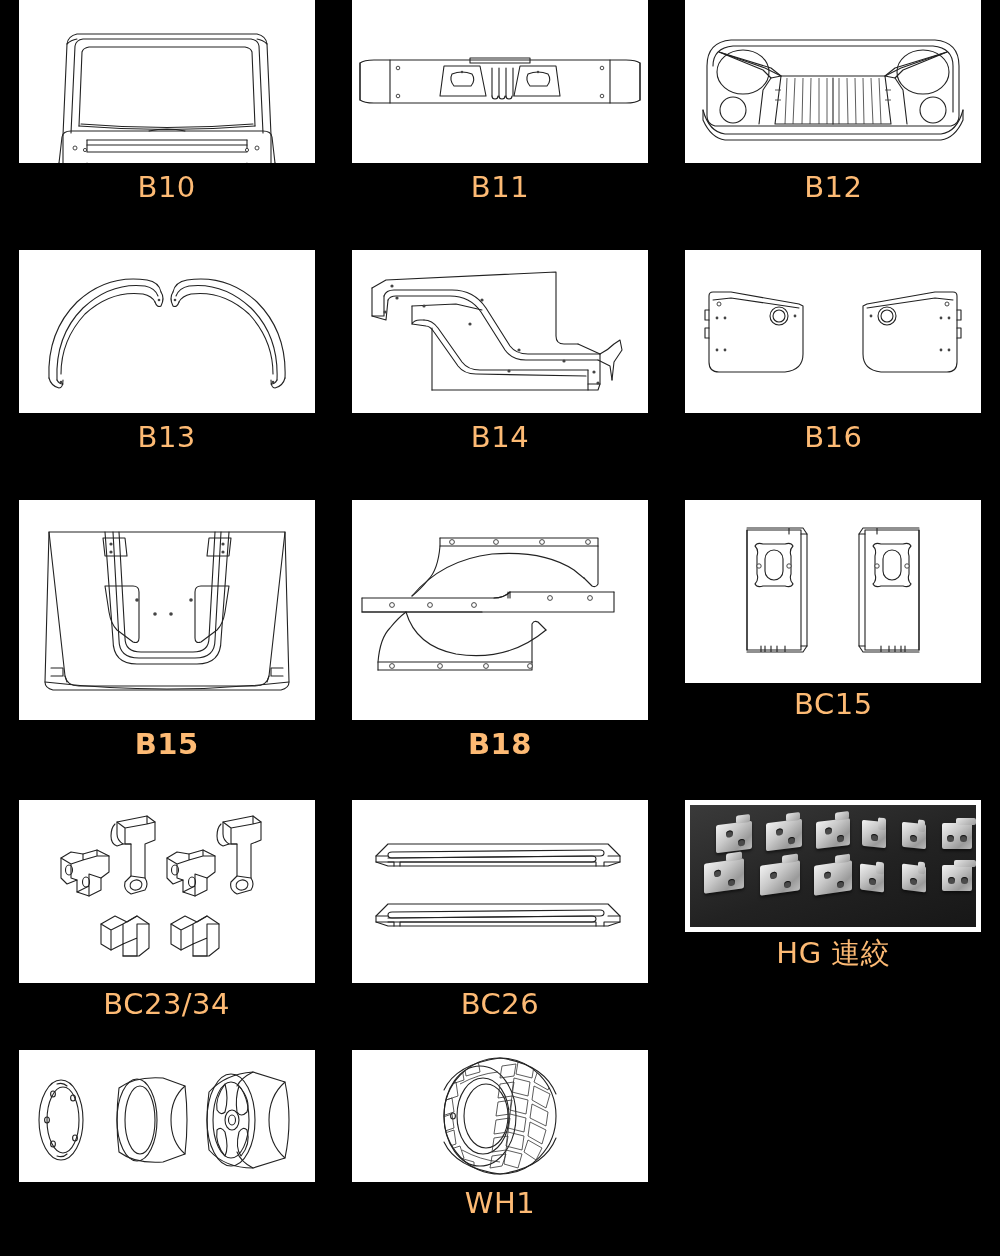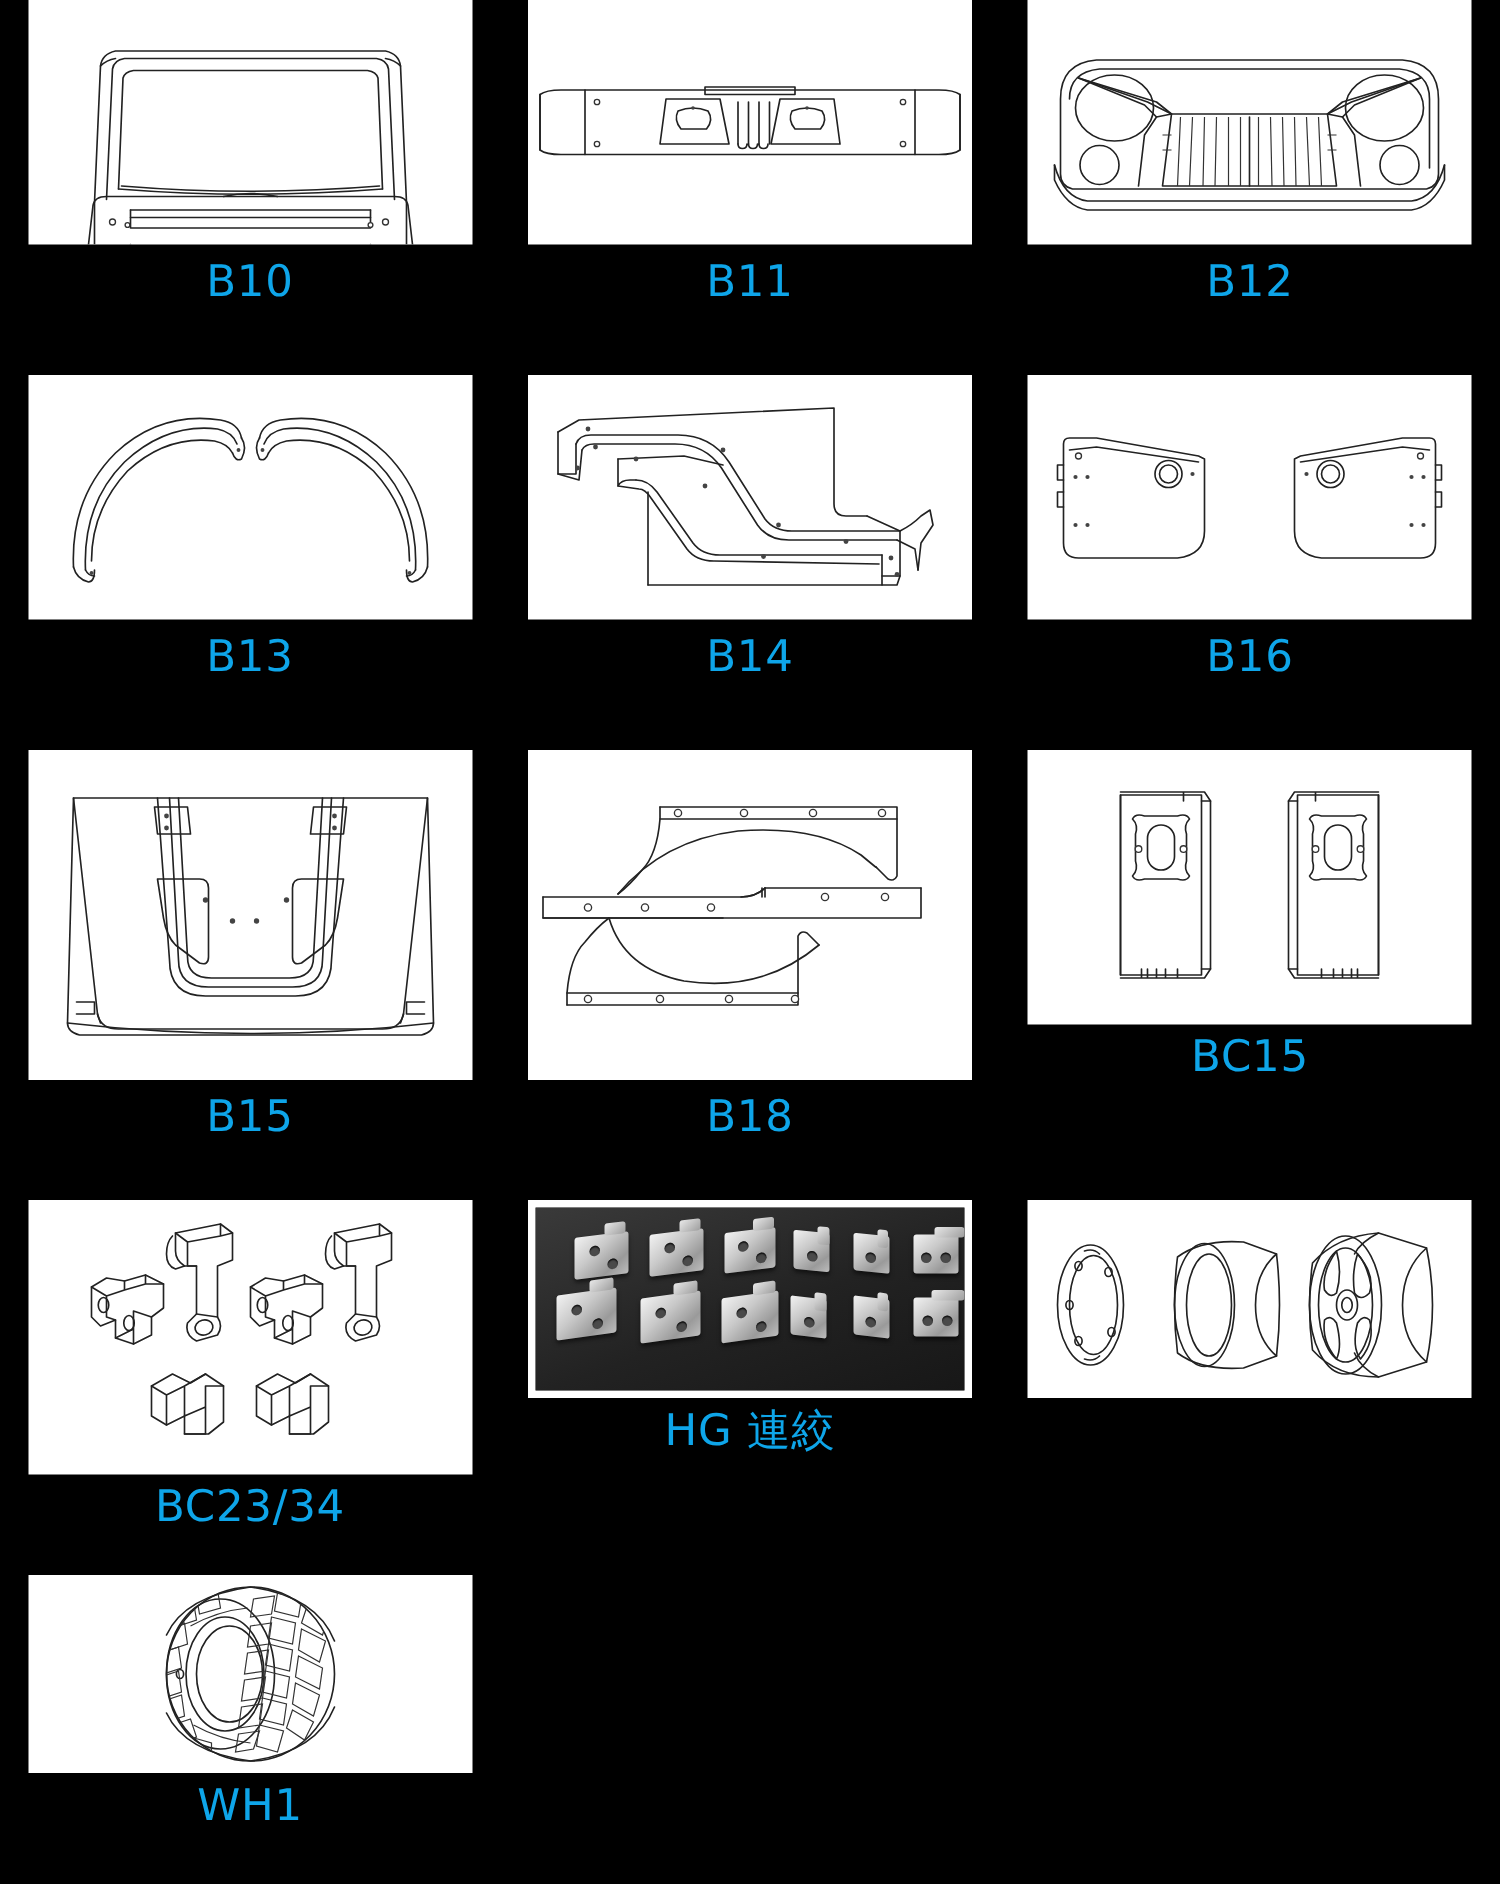--- a/index.html
+++ b/index.html
@@ -35,21 +35,21 @@
     display: flex;
     align-items: center;
     justify-content: center;
     overflow: hidden;
   }
   .thumb.photo {
     background: #2b2b2b;
     border: 5px solid #ffffff;
   }
   .caption {
-    color: #0ea5e9;
+    color: #fdba74;
     font-size: 29px;
     line-height: 1.05;
     letter-spacing: 0.5px;
     text-align: center;
     white-space: nowrap;
   }
   .caption.cjk {
     font-size: 29px;
   }
 
@@ -59,21 +59,21 @@
   .c1.r1 .thumb { width: 296px; }
   .c2.r1 .thumb { width: 296px; }
   .c3.r1 .thumb { width: 296px; }
 
   
   .r2 .thumb { width: 296px; height: 163px; }
   .r2 .caption { margin-top: 9px; }
 
   
   .r3 .thumb { width: 296px; height: 220px; }
-  .r3 .caption { margin-top: 9px; }
+  .r3 .caption { margin-top: 9px; font-weight: bold; }
 
   
   .r4 .thumb { width: 296px; height: 183px; }
   .r4 .caption { margin-top: 6px; }
 
   
   .r5 .thumb { width: 296px; height: 132px; }
   .r5 .caption { margin-top: 6px; }
 
   svg { display: block; }
@@ -420,20 +420,39 @@
           <path d="M82 124 L96 116 L108 122 L118 116 L130 124 L130 148 L120 156 L104 156 L104 144 L92 150 L82 144 Z"></path>
           <path d="M82 124 L92 130 L92 150 M92 130 L104 124 L104 144 M104 124 L118 116 M104 144 L118 138 L118 124 L130 124 M118 138 L118 156 L104 156"></path>
           <path d="M152 124 L166 116 L178 122 L188 116 L200 124 L200 148 L190 156 L174 156 L174 144 L162 150 L152 144 Z"></path>
           <path d="M152 124 L162 130 L162 150 M162 130 L174 124 L174 144 M174 124 L188 116 M174 144 L188 138 L188 124 L200 124 M188 138 L188 156 L174 156"></path>
         </g>
       </svg>
     </div>
     <div class="caption">BC23/34</div>
   </div>
 
+  <div class="cell c3 r4">
+    <div class="thumb">
+      <svg viewBox="0 0 296 183" width="296" height="183">
+        <g class="ln">
+          <path d="M24 56 L36 44 L256 44 L268 56 L268 62 L256 66 L36 66 L24 62 Z"></path>
+          <path d="M24 62 L42 62 L42 66 M48 66 L48 62 L244 62 L244 66 M252 66 L252 62 L268 62"></path>
+          <path d="M40 52 L248 50 Q252 50 252 53 Q252 56 248 56 L40 58 Q36 58 36 55 Q36 52 40 52 Z"></path>
+          <path d="M36 58 L240 56 Q244 56 244 59 Q244 62 240 62 L36 62"></path>
+          <path d="M24 56 L36 56 M268 56 L256 56"></path>
+          <path d="M24 116 L36 104 L256 104 L268 116 L268 122 L256 126 L36 126 L24 122 Z"></path>
+          <path d="M24 122 L42 122 L42 126 M48 126 L48 122 L244 122 L244 126 M252 126 L252 122 L268 122"></path>
+          <path d="M40 112 L248 110 Q252 110 252 113 Q252 116 248 116 L40 118 Q36 118 36 115 Q36 112 40 112 Z"></path>
+          <path d="M36 118 L240 116 Q244 116 244 119 Q244 122 240 122 L36 122"></path>
+          <path d="M24 116 L36 116 M268 116 L256 116"></path>
+        </g>
+      </svg>
+    </div>
+    <div class="caption">BC26</div>
+  </div>
 
   <div class="cell c1 r5">
     <div class="thumb photo">
       <div class="photo-inner">
 
         <div class="hinge" style="left:26px; top:18px; width:36px; height:28px; transform:skewY(-7deg);">
           <div class="tab" style="left:20px; top:-7px; width:14px; height:8px;"></div>
           <div class="hole" style="left:10px; top:7px;"></div>
           <div class="hole" style="left:22px; top:17px;"></div>
         </div>

